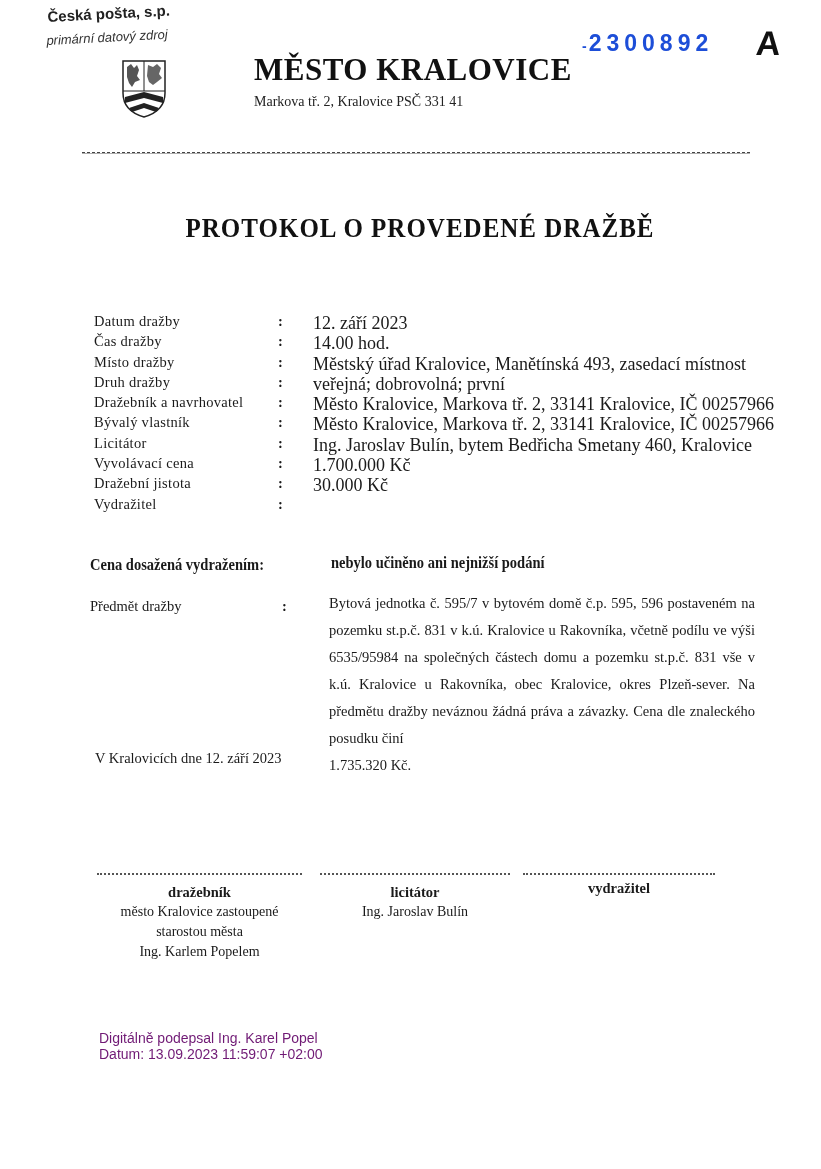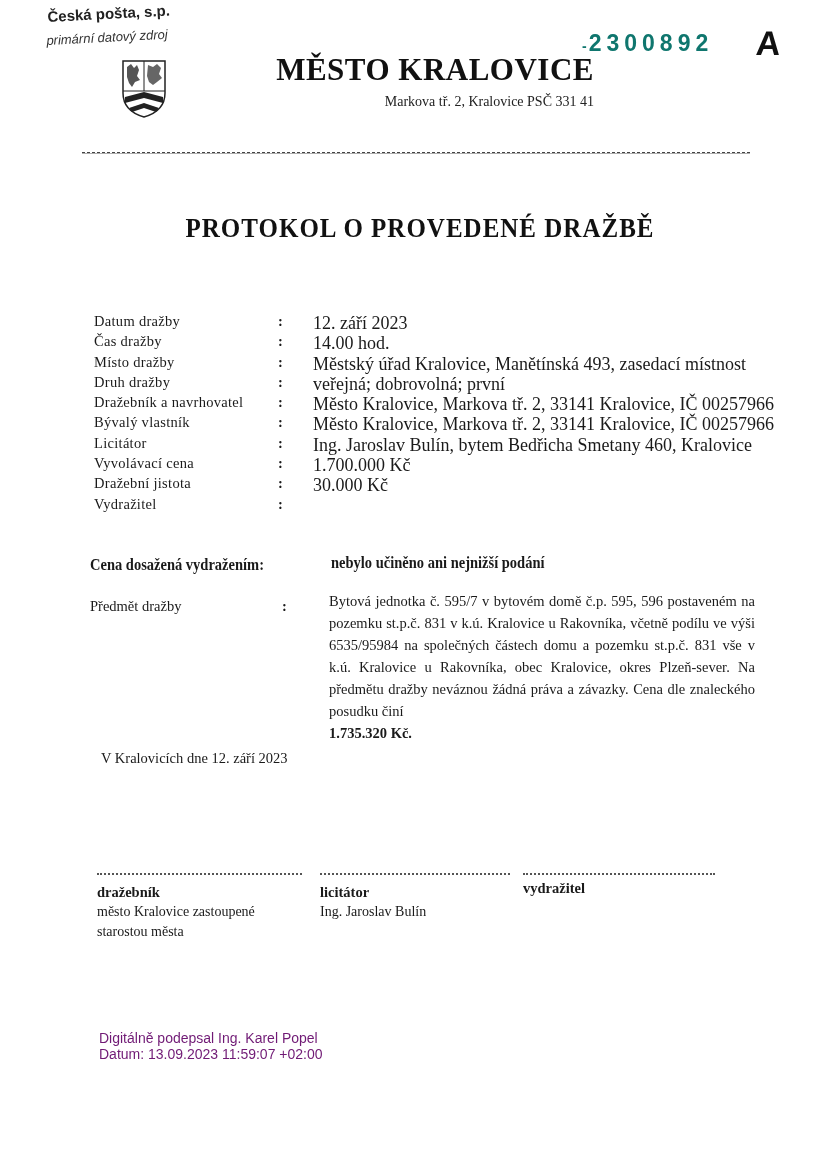--- a/index.html
+++ b/index.html
@@ -2,52 +2,52 @@
 <html><head>
   <meta charset="utf-8">
   <style>
     html, body { margin: 0; padding: 0; background: #ffffff; }
     body { width: 821px; height: 1169px; position: relative; overflow: hidden; color: #1a1a1a; font-family: "Liberation Serif", serif; }
     .abs { position: absolute; }
 
     .stamp-post { left: 47px; top: 8px; font-family: "Liberation Sans", sans-serif; font-weight: bold; font-size: 15px; transform: rotate(-3deg); transform-origin: left top; color: #222; }
     .stamp-src { left: 46px; top: 33px; font-family: "Liberation Sans", sans-serif; font-style: italic; font-size: 13px; transform: rotate(-3deg); transform-origin: left top; color: #333; }
 
-    .ref-no { left: 582px; top: 30px; font-family: "Liberation Sans", sans-serif; font-weight: bold; font-size: 23px; letter-spacing: 5px; color: #0f766e; }
+    .ref-no { left: 582px; top: 30px; font-family: "Liberation Sans", sans-serif; font-weight: bold; font-size: 23px; letter-spacing: 5px; color: #1d4ed8; }
     .ref-no .dot { font-size: 14px; letter-spacing: 0; margin-right: 2px; }
     .ref-letter { left: 756px; top: 24px; font-family: "Liberation Sans", sans-serif; font-weight: bold; font-size: 34px; color: #111; transform: skewX(-4deg); }
 
     .crest { left: 121px; top: 59px; width: 46px; height: 60px; }
 
-    .city-title { left: 254px; top: 52px; width: 340px; text-align: right; font-weight: bold; font-size: 31px; letter-spacing: 0.5px; color: #111; }
-    .city-addr { left: 254px; top: 94px; width: 340px; text-align: right; font-size: 14px; color: #222; }
+    .city-title { left: 254px; top: 52px; width: 340px; text-align: left; font-weight: bold; font-size: 31px; letter-spacing: 0.5px; color: #111; }
+    .city-addr { left: 254px; top: 94px; width: 340px; text-align: left; font-size: 14px; color: #222; }
 
     .rule { left: 82px; top: 152px; width: 668px; height: 0; border-top: 1.5px dashed #444; }
     .rule2 { left: 82px; top: 153px; width: 668px; height: 0; border-top: 1px solid #777; opacity: 0.6; }
 
     .doc-title { left: 60px; top: 214px; width: 720px; text-align: center; font-weight: bold; font-size: 25px; letter-spacing: 1px; color: #111; transform: scaleY(1.12); }
 
     .fields { left: 88px; top: 313px; width: 700px; }
     .field-row { position: relative; height: 20.3px; font-size: 14.5px; }
     .field-label { position: absolute; left: 6px; top: 0; font-weight: normal; letter-spacing: 0.3px; }
     .field-colon { position: absolute; left: 190px; top: 0; font-weight: bold; }
     .field-value { position: absolute; left: 225px; top: 0; font-size: 18px; }
 
     .price-label { left: 90px; top: 557px; font-weight: bold; font-size: 14.5px; transform: scaleY(1.1); }
     .price-value { left: 331px; top: 555px; font-weight: bold; font-size: 14.5px; transform: scaleY(1.1); }
 
     .subject-label { left: 90px; top: 598px; font-weight: normal; font-size: 14.5px; }
     .subject-colon { left: 282px; top: 598px; font-weight: bold; font-size: 14.5px; }
-    .subject-text { left: 329px; top: 590px; width: 426px; font-size: 14.5px; line-height: 22px; text-align: justify; }
-    .subject-text b { font-weight: bold; margin-top: 41px; }
+    .subject-text { left: 329px; top: 590px; width: 426px; font-size: 14.5px; line-height: 27px; text-align: justify; }
+    .subject-text b { font-weight: normal; margin-top: 41px; }
 
-    .place-date { left: 95px; top: 750px; font-size: 14.5px; margin-left: 6px; }
+    .place-date { left: 95px; top: 750px; font-size: 14.5px; }
 
     .sig-line { top: 873px; height: 0; border-top: 2px dotted #555; }
-    .sig-col { top: 882px; font-size: 14px; line-height: 20px; }
+    .sig-col { top: 882px; text-align: center; font-size: 14px; line-height: 20px; }
     .sig-role { font-weight: bold; font-size: 14.5px; }
 
     .digisig { left: 99px; top: 1030px; font-family: "Liberation Sans", sans-serif; font-size: 14px; line-height: 16px; color: #701a75; }
   </style>
 </head>
 <body>
 
 <div class="abs stamp-post">Česká pošta, s.p.</div>
 <div class="abs stamp-src">primární datový zdroj</div>
 
@@ -137,20 +137,21 @@
 <div class="abs place-date">V Kralovicích dne 12. září 2023</div>
 
 <div class="abs sig-line" style="left:97px;width:205px;"></div>
 <div class="abs sig-line" style="left:320px;width:190px;"></div>
 <div class="abs sig-line" style="left:523px;width:192px;"></div>
 
 <div class="abs sig-col" style="left:97px;width:205px;">
   <div class="sig-role">dražebník</div>
   <div>město Kralovice zastoupené</div>
   <div>starostou města</div>
+  <div>Ing. Karlem Popelem</div>
 </div>
 <div class="abs sig-col" style="left:320px;width:190px;">
   <div class="sig-role">licitátor</div>
   <div>Ing. Jaroslav Bulín</div>
 </div>
 <div class="abs sig-col" style="left:523px;width:192px;top:878px;">
   <div class="sig-role">vydražitel</div>
 </div>
 
 <div class="abs digisig">

